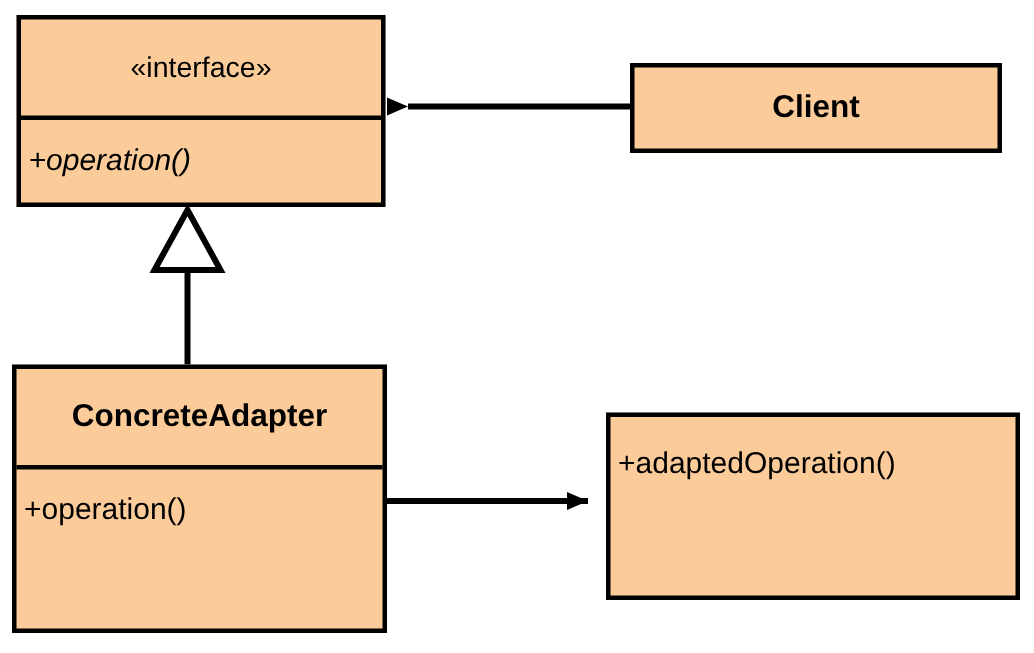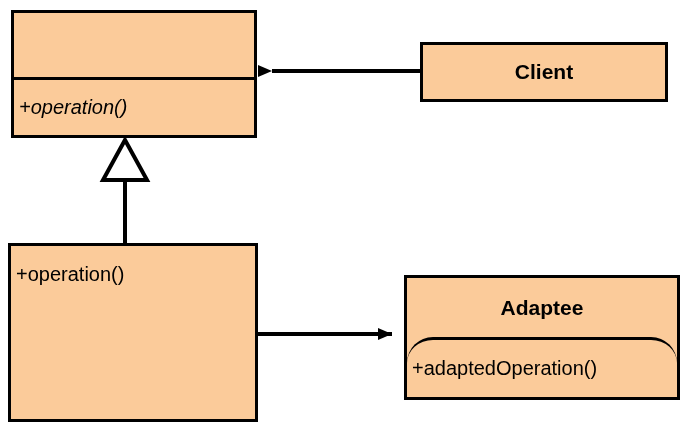--- a/index.html
+++ b/index.html
@@ -92,34 +92,35 @@
       <polygon points="125,140 147,180 103,180" fill="#ffffff" stroke="#000000" stroke-width="4" stroke-linejoin="miter"></polygon>
     </g>
 
     <g>
       <line x1="258" y1="334" x2="392" y2="334" stroke="#000000" stroke-width="4" marker-end="url(#filled-arrow-right)"></line>
     </g>
   </svg>
 
   <div class="uml-class" style="left:11px; top:10px; width:246px; height:128px;">
     <div class="compartment c-name" style="height:66px;">
+      <div class="stereotype">«interface»</div>
     </div>
     <div class="compartment member abstract" style="height:59px;">+operation()</div>
   </div>
 
   <div class="uml-class" style="left:420px; top:42px; width:248px; height:60px;">
     <div class="compartment c-name" style="height:100%;text-align:center;">
       <div class="classname">Client</div>
     </div>
   </div>
 
   <div class="uml-class" style="left:8px; top:243px; width:250px; height:179px;">
+    <div class="compartment c-name" style="height:64px;">
+      <div class="classname">ConcreteAdapter</div>
+    </div>
     <div class="compartment member" style="height:57px;">+operation()</div>
   </div>
 
   <div class="uml-class" style="left:404px; top:275px; width:276px; height:125px;">
-    <div class="compartment c-name" style="height:62px;">
-      <div class="classname">Adaptee</div>
-    </div>
     <div class="compartment member" style="height:63px;border-radius:26px;">+adaptedOperation()</div>
   </div>
 
 </div>
 
 </body></html>

